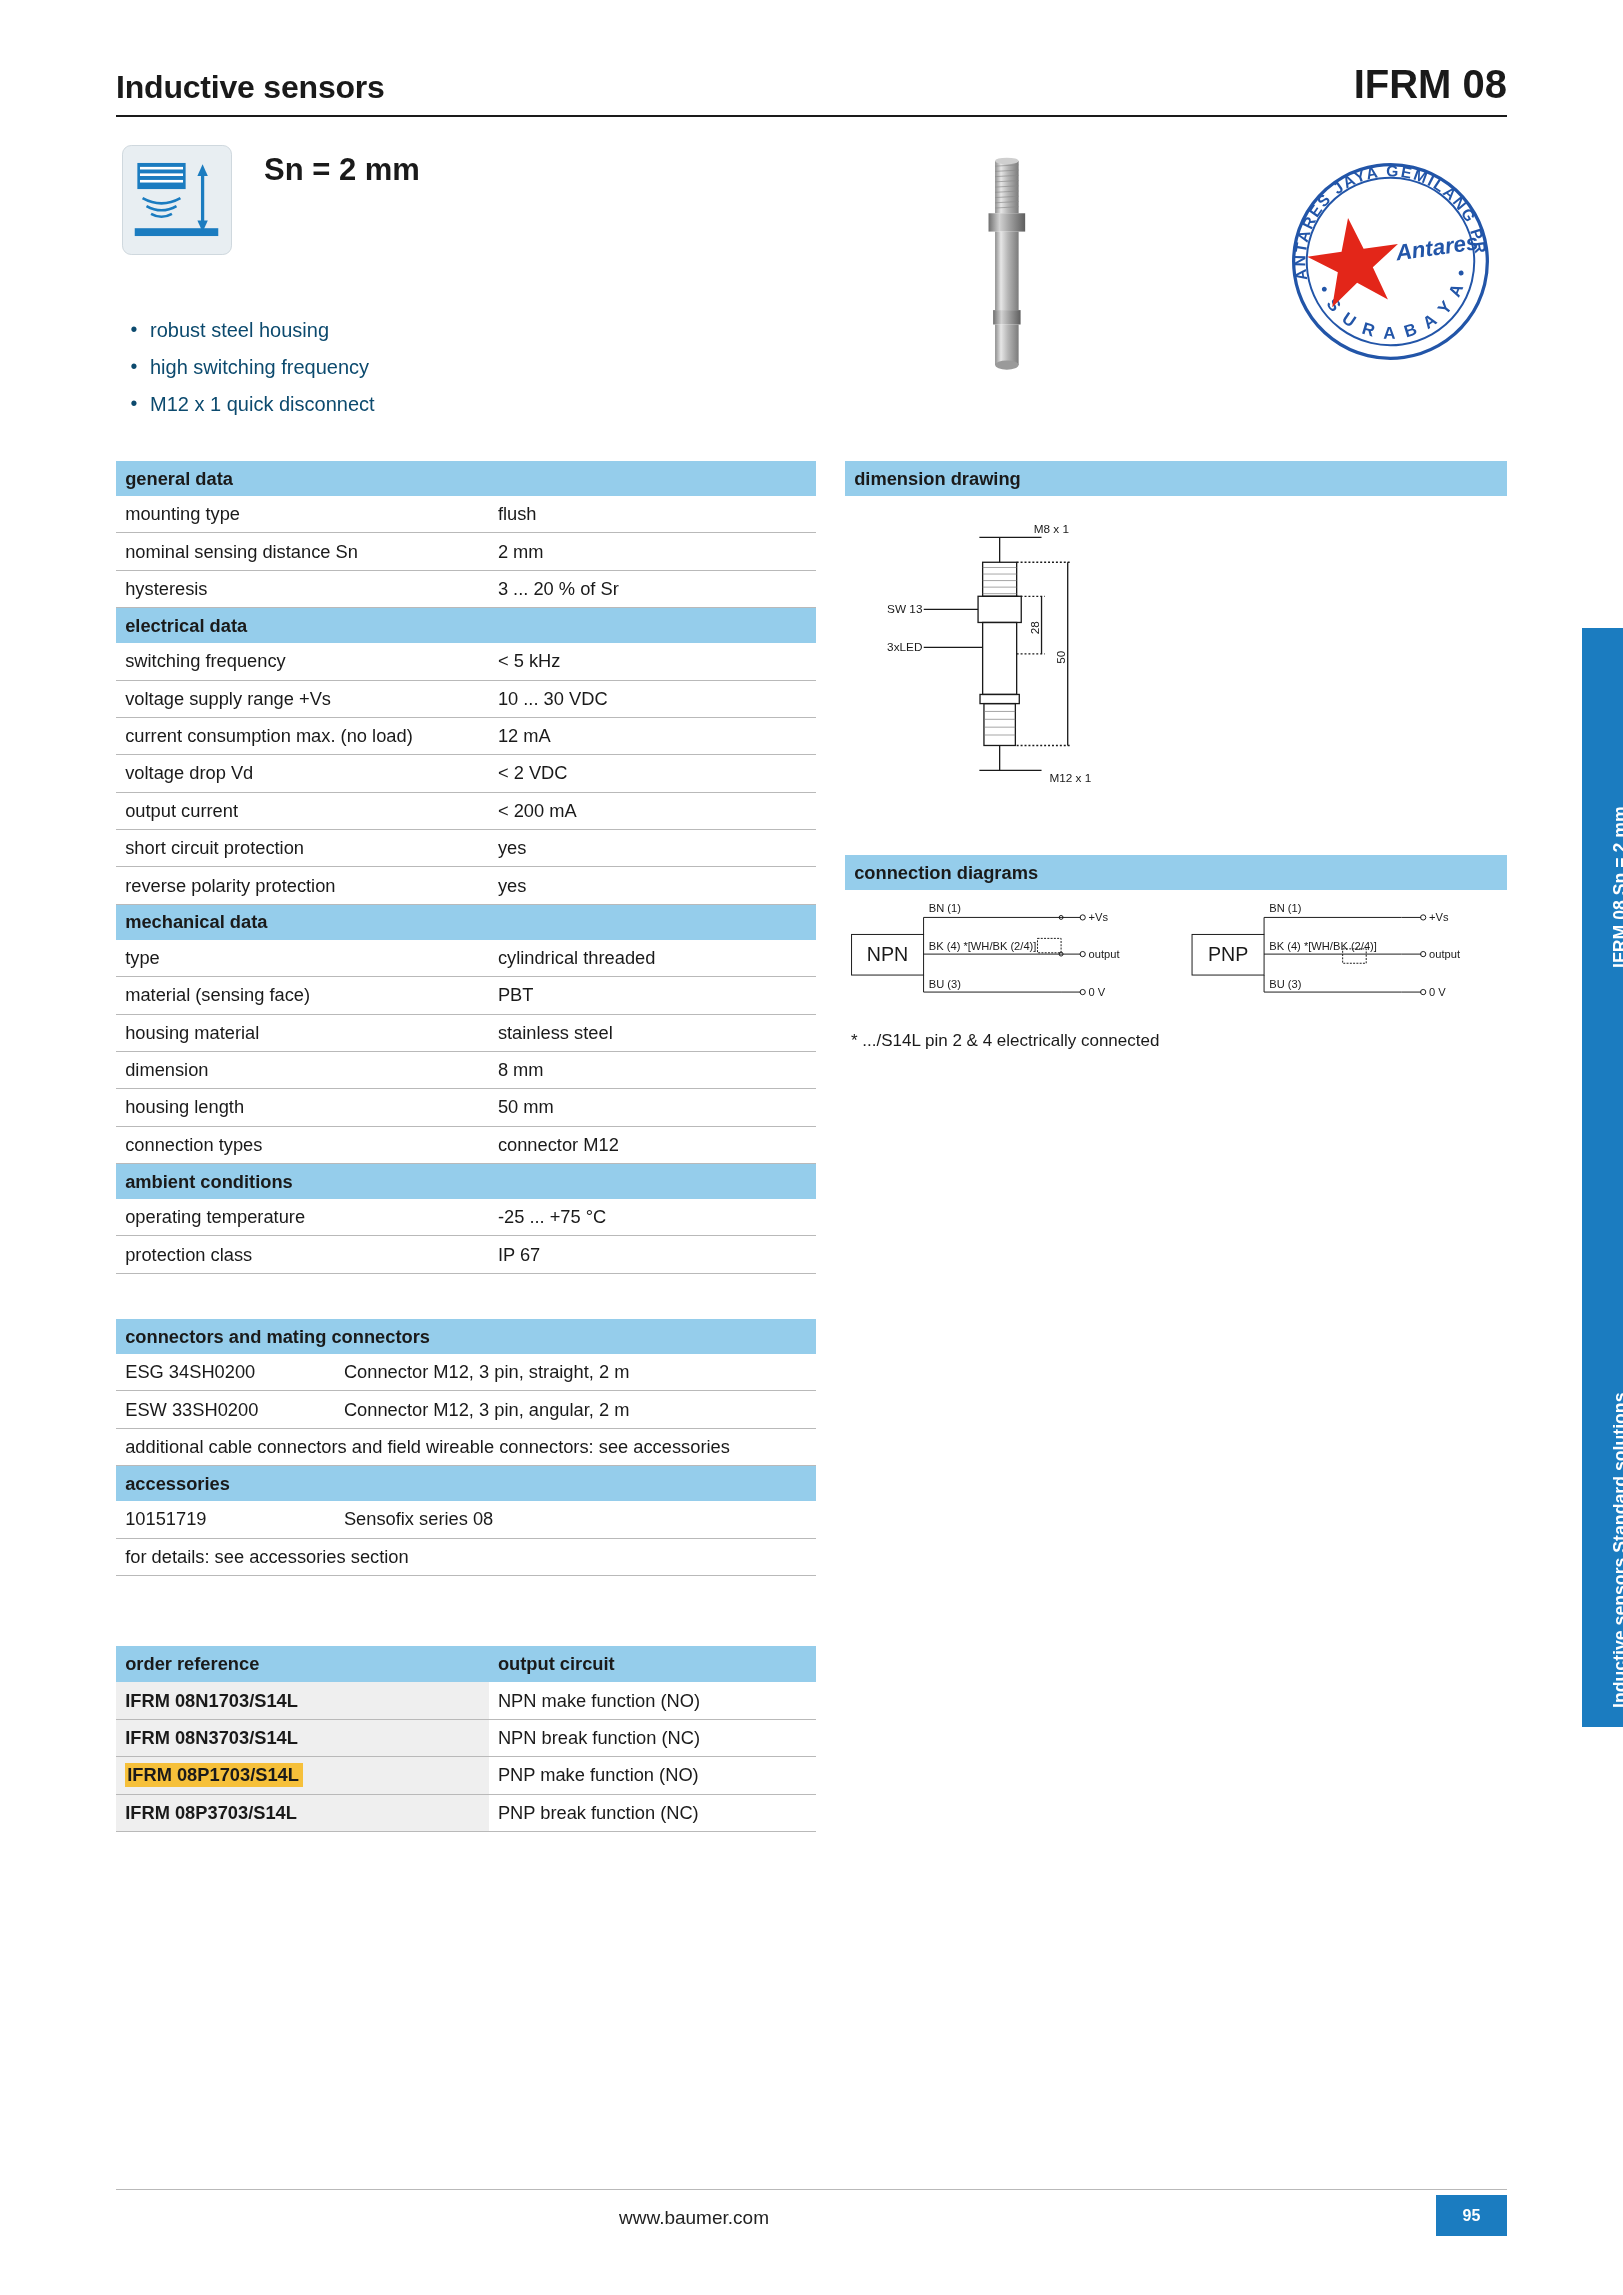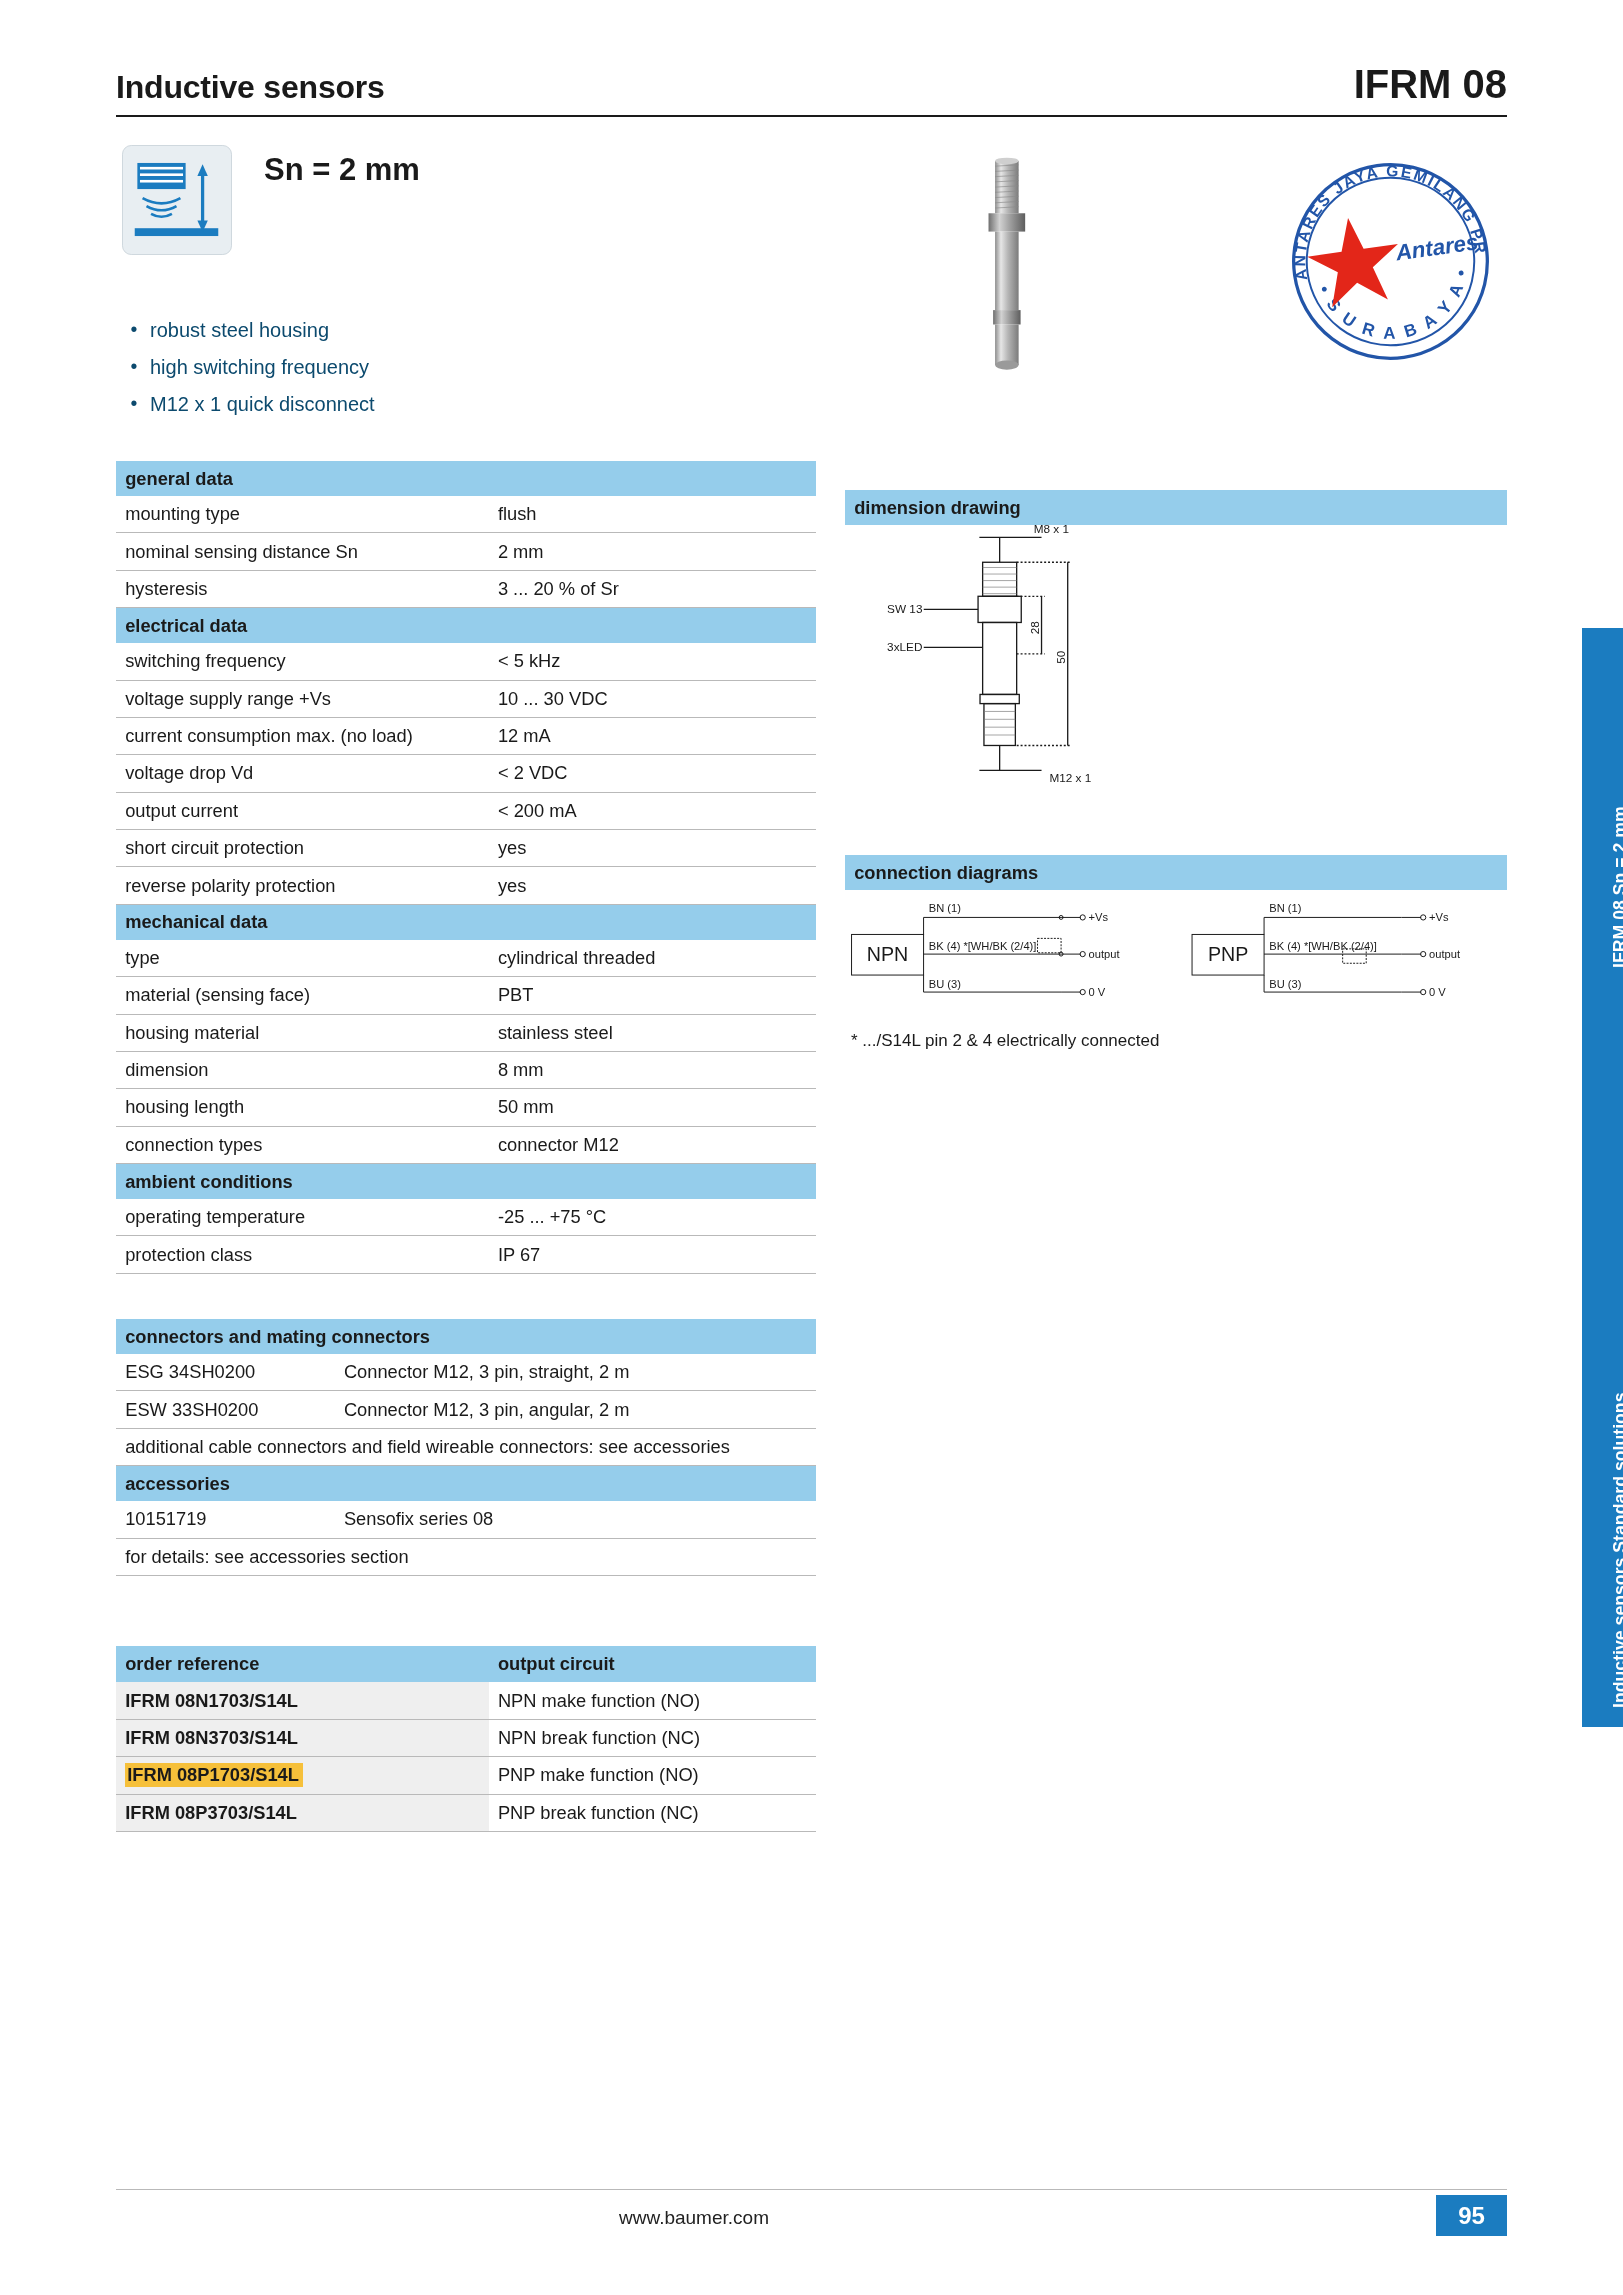--- a/index.html
+++ b/index.html
@@ -159,21 +159,21 @@
 
   
   .rhead {
     position: absolute;
     background: #95cdeb;
     font-weight: bold;
     font-size: 18.3px;
     padding: 6.5px 9.2px;
     box-sizing: border-box;
   }
-  #dim-head { left: 845px; top: 461px; width: 662px; margin-top: 29px; }
+  #dim-head { left: 845px; top: 461px; width: 662px; }
   #conn-head { left: 845px; top: 855px; width: 662px; }
 
   .dim-drawing { position: absolute; left: 845px; top: 523px; width: 662px; height: 301px; }
   .conn-diagram { position: absolute; left: 845px; top: 903px; width: 662px; height: 151px; }
   .conn-note {
     position: absolute; left: 851px; top: 1031px;
     font-size: 17px;
   }
 
   
@@ -201,21 +201,21 @@
   
   .footer-rule {
     position: absolute; left: 116px; top: 2189px; width: 1391px; height: 1.3px; background: #b9b9b9;
   }
   .footer-url {
     position: absolute; left: 0; top: 2207px; width: 1388px; text-align: center;
     font-size: 19px; color: #222;
   }
   .page-num {
     position: absolute; right: 116px; top: 2195px; width: 71px; height: 41px;
-    background: #1b7cc0; color: #fff; font-weight: bold; font-size: 24px;
+    background: #1b7cc0; color: #fff; font-weight: bold; font-size: 16px;
     display: flex; align-items: center; justify-content: center;
   }
   svg text { font-family: "Liberation Sans", sans-serif; }
 </style>
 </head>
 <body>
 
 <div class="page">
 
   <div class="header">

